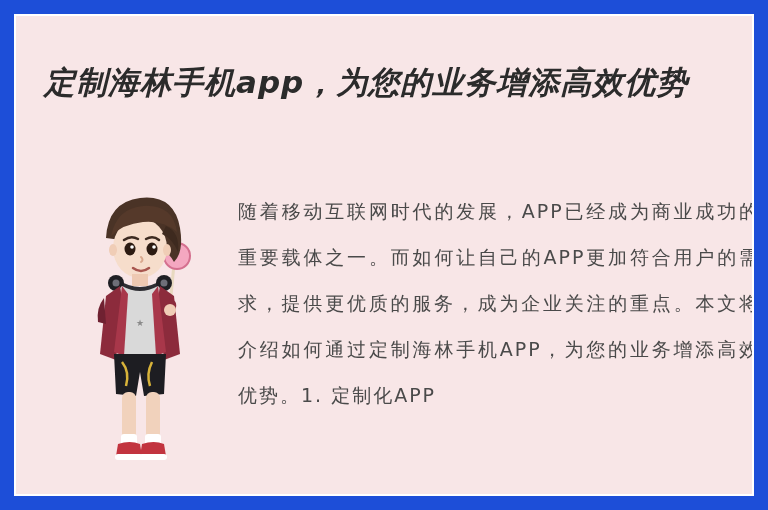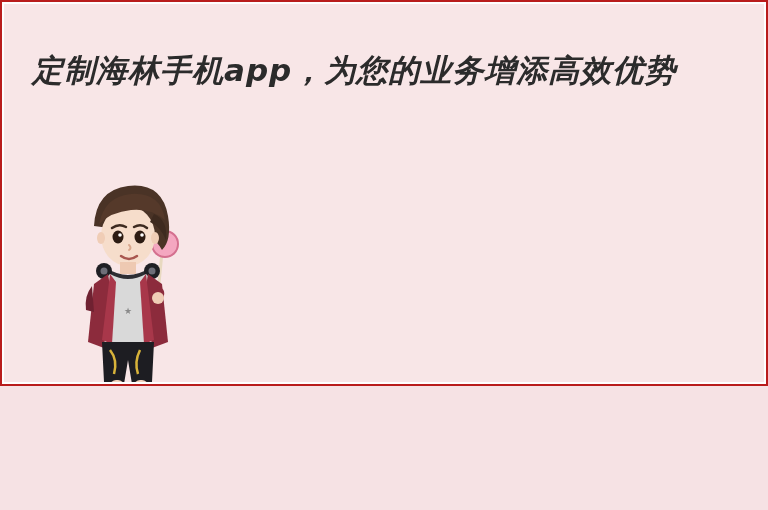--- a/index.html
+++ b/index.html
@@ -9,24 +9,24 @@
   body {
     width: 768px;
     height: 510px;
     background: #f6e2e4;
     font-family: "Liberation Sans", sans-serif;
     overflow: hidden;
   }
   .page {
     position: relative;
     width: 768px;
-    height: 386px;
+    height: 510px;
     box-sizing: border-box;
-    background: #b91c1c;
-    padding: 2px;
+    background: #1d4ed8;
+    padding: 14px;
   }
   .inner-frame {
     position: relative;
     width: 100%;
     height: 100%;
     box-sizing: border-box;
     border: 2px solid #ffffff;
     background: #f8e6e7;
     overflow: hidden;
   }
@@ -131,15 +131,16 @@
         <rect x="43" y="248" width="16" height="12" rx="3" fill="#ffffff"></rect>
         <rect x="67" y="248" width="16" height="12" rx="3" fill="#ffffff"></rect>
 
         <path d="M40 258 q12 -4 22 0 l2 12 l-26 0 z" fill="#c2343f"></path>
         <path d="M64 258 q12 -4 22 0 l2 12 l-26 0 z" fill="#c2343f"></path>
         <rect x="37" y="268" width="28" height="6" rx="3" fill="#ffffff"></rect>
         <rect x="61" y="268" width="28" height="6" rx="3" fill="#ffffff"></rect>
       </svg>
     </div>
 
+    <div class="article-body">随着移动互联网时代的发展，APP已经成为商业成功的重要载体之一。而如何让自己的APP更加符合用户的需求，提供更优质的服务，成为企业关注的重点。本文将介绍如何通过定制海林手机APP，为您的业务增添高效优势。1. 定制化APP</div>
 
   </div>
 </div>
 
 </body></html>

